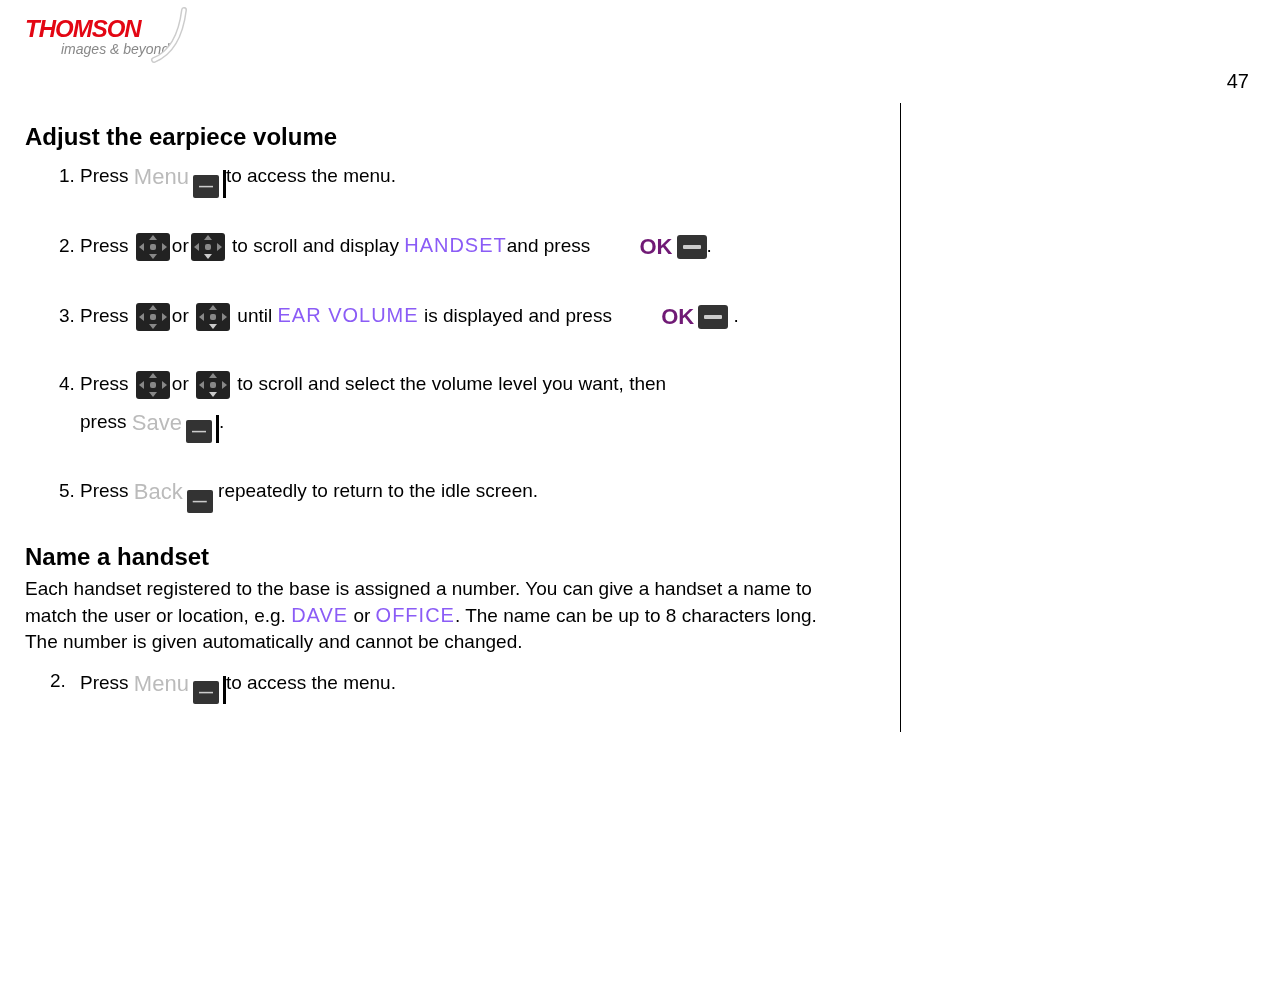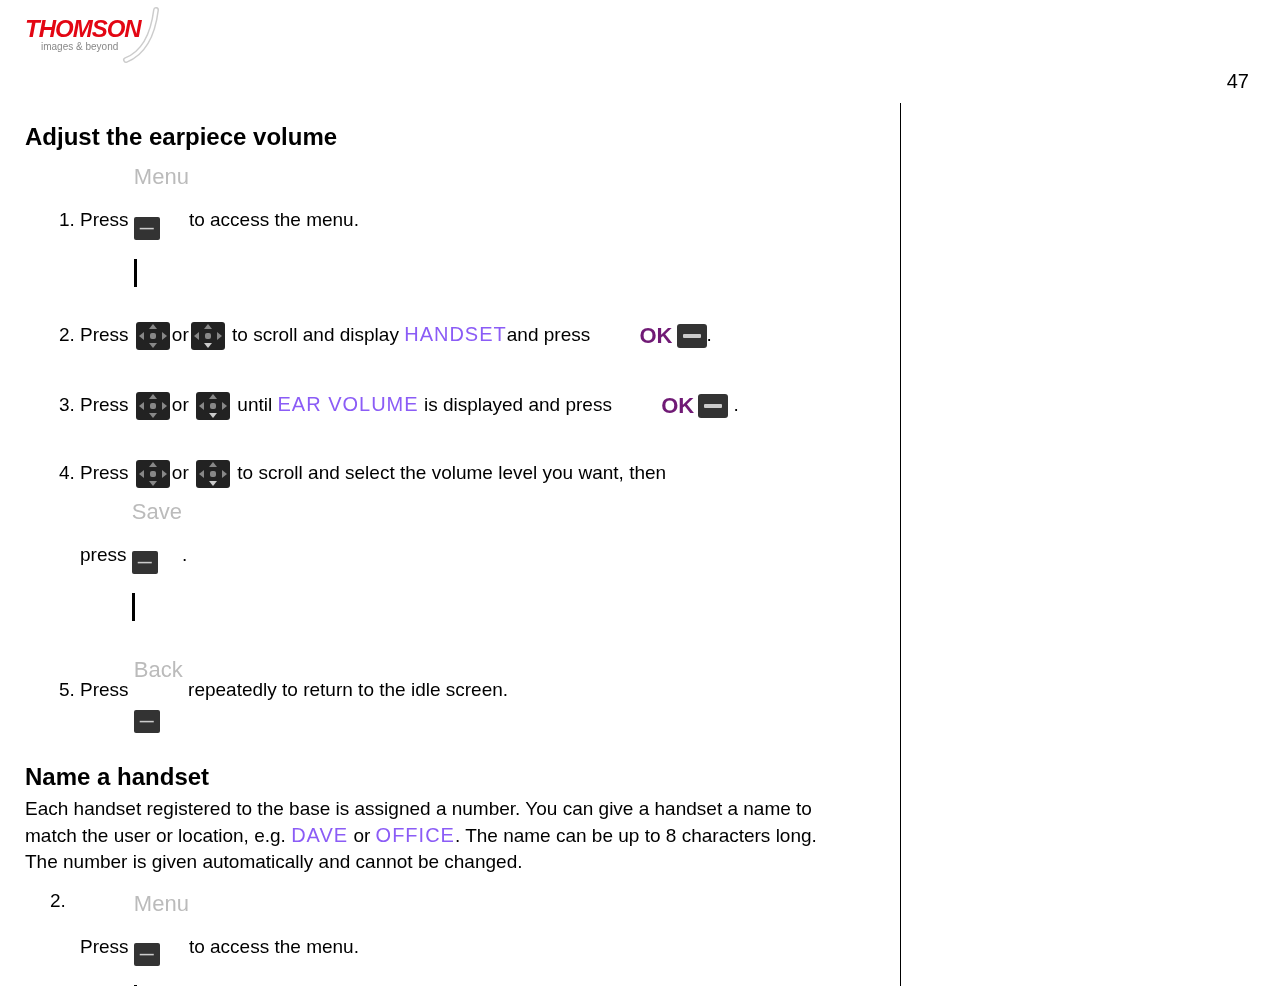--- a/index.html
+++ b/index.html
@@ -25,24 +25,25 @@
   }
   .logo-text {
     font-family: Arial, sans-serif;
     font-weight: bold;
     font-style: italic;
     font-size: 24px;
     color: #e30613;
     letter-spacing: -1px;
   }
   .logo-tagline {
-    font-size: 10px;
+    font-size: 14px;
     color: #888;
+    font-style: italic;
     margin-top: -2px;
-    margin-left: 16px;
+    margin-left: 36px;
   }
   .logo-curve {
     position: absolute;
     right: -30px;
     top: -10px;
     width: 50px;
     height: 60px;
   }
   .page-number {
     font-size: 20px;
@@ -121,24 +122,23 @@
     width: 0; height: 0;
   }
   .nav-dots .t { left:50%; top:2px; transform:translateX(-50%); border-left:4px solid transparent; border-right:4px solid transparent; border-bottom:5px solid #888;}
   .nav-dots .b { left:50%; bottom:2px; transform:translateX(-50%); border-left:4px solid transparent; border-right:4px solid transparent; border-top:5px solid #888;}
   .nav-dots .l { top:50%; left:3px; transform:translateY(-50%); border-top:4px solid transparent; border-bottom:4px solid transparent; border-right:5px solid #888;}
   .nav-dots .r { top:50%; right:3px; transform:translateY(-50%); border-top:4px solid transparent; border-bottom:4px solid transparent; border-left:5px solid #888;}
   .nav-dots .c { top:50%; left:50%; width:6px; height:6px; background:#888; border-radius:2px; transform:translate(-50%,-50%);}
   .nav-icon.full .b { border-top-color:#ccc; }
   .softkey {
     display: inline-flex;
-    align-items: flex-start;
+    align-items: flex-end;
     vertical-align: middle;
-    gap: 19px;
-    flex-direction: column;
+    gap: 4px;
   }
   .softkey-label-grey {
     font-family: Arial, sans-serif;
     color: #bbb;
     font-size: 22px;
     font-weight: normal;
   }
   .softkey-box {
     width: 26px;
     height: 23px;

